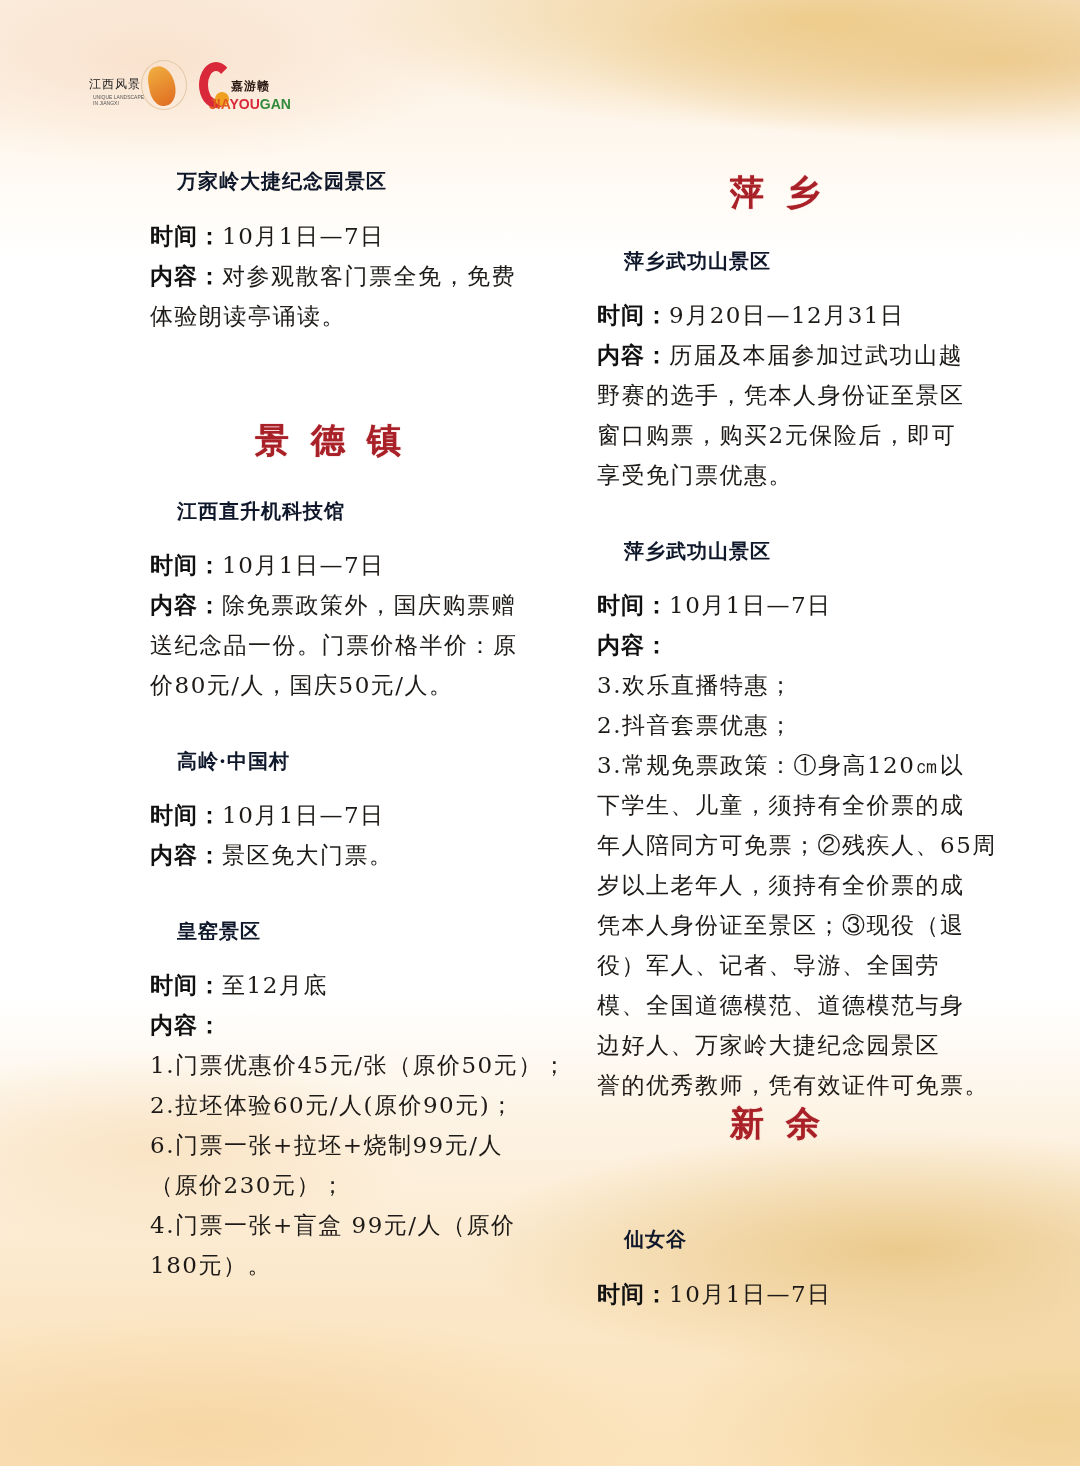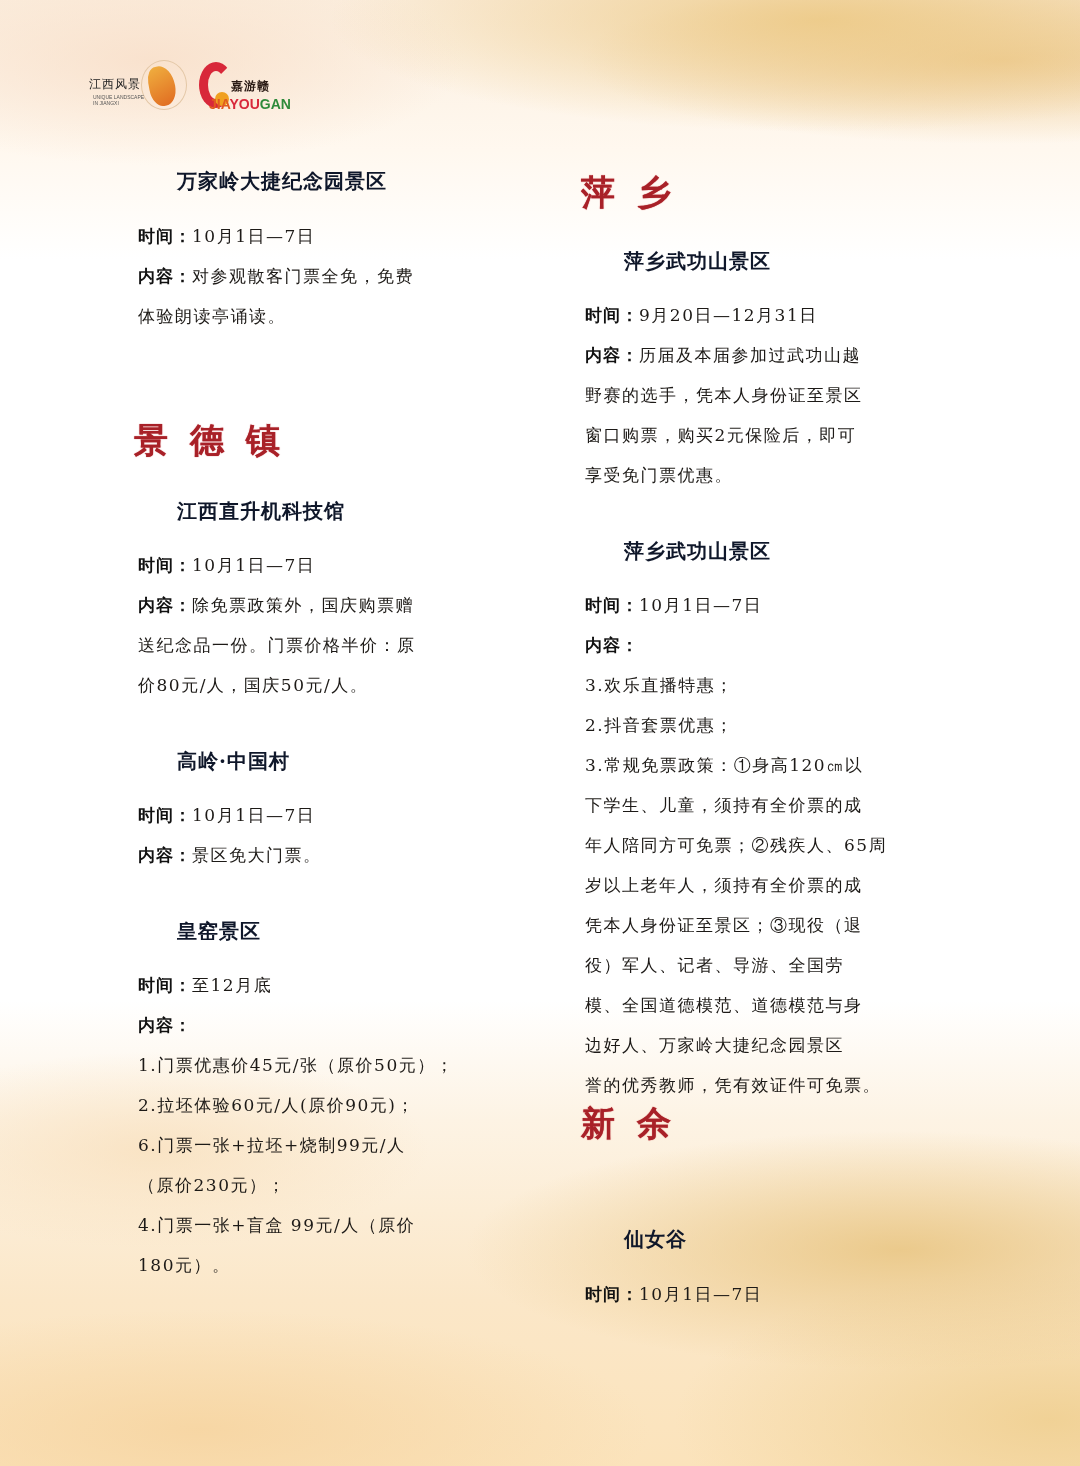--- a/index.html
+++ b/index.html
@@ -54,32 +54,32 @@
   .logo2 .en { position:absolute; left:12px; top:38px; font-size:14px; font-weight:bold; font-family:"Liberation Sans", sans-serif; letter-spacing:0px; }
   .logo2 .en span:nth-child(1){color:#e05a20}
   .logo2 .en span:nth-child(2){color:#d8283a}
   .logo2 .en span:nth-child(3){color:#2f8a3a}
 
   .col { position:absolute; top:0; width:410px; }
   .col.left { left:134px; }
   .col.right { left:581px; }
 
   .city {
-    position:absolute; width:410px; text-align:left;
+    position:absolute; width:410px; text-align:center;
     font-family:Liberation Mono, monospace; font-weight:bold;
     font-size:34px; color:#a82128; letter-spacing:22px;
     text-shadow:0 0 1px #c0393e;
   }
   .venue {
     position:absolute; left:0;
     font-family:"DejaVu Serif", serif; font-weight:bold;
     font-size:20px; color:#0f172a; letter-spacing:1px; white-space:nowrap;margin-left:43px;
   }
   .line {
-    position:absolute; left:4px; font-size:17px; line-height:40px; white-space:nowrap;
+    position:absolute; left:16px; font-size:23px; line-height:40px; white-space:nowrap;
     color:#1d1a17; letter-spacing:1.5px;
   }
   .lbl {
     font-family:"DejaVu Sans", sans-serif; font-weight:bold; color:#111;
     letter-spacing:1px;
   }
 </style>
 </head>
 <body>
 

